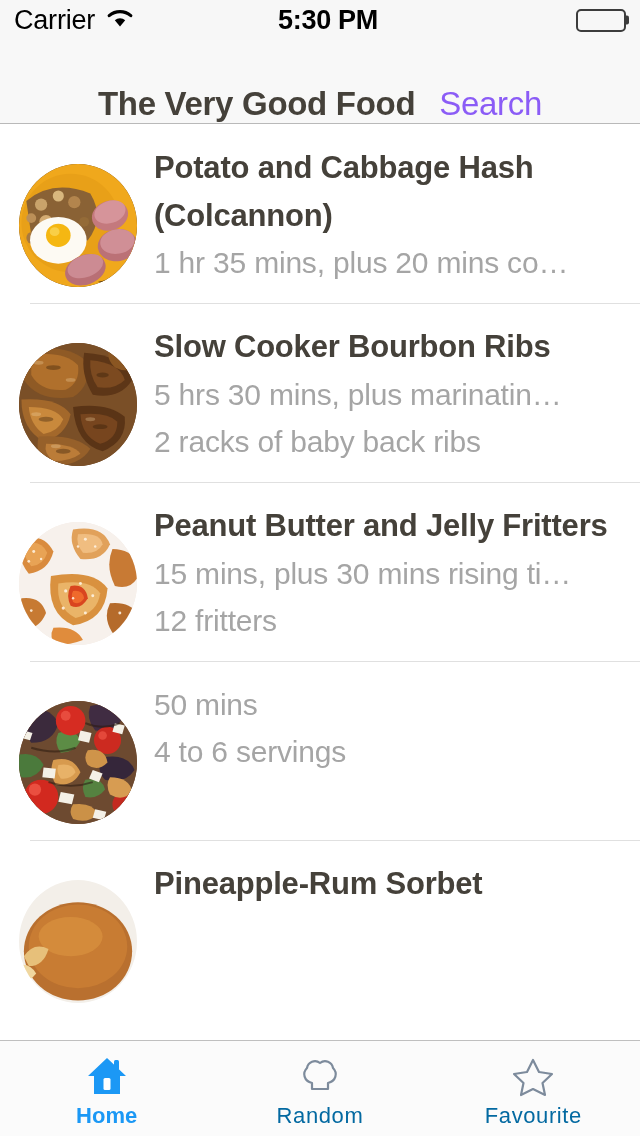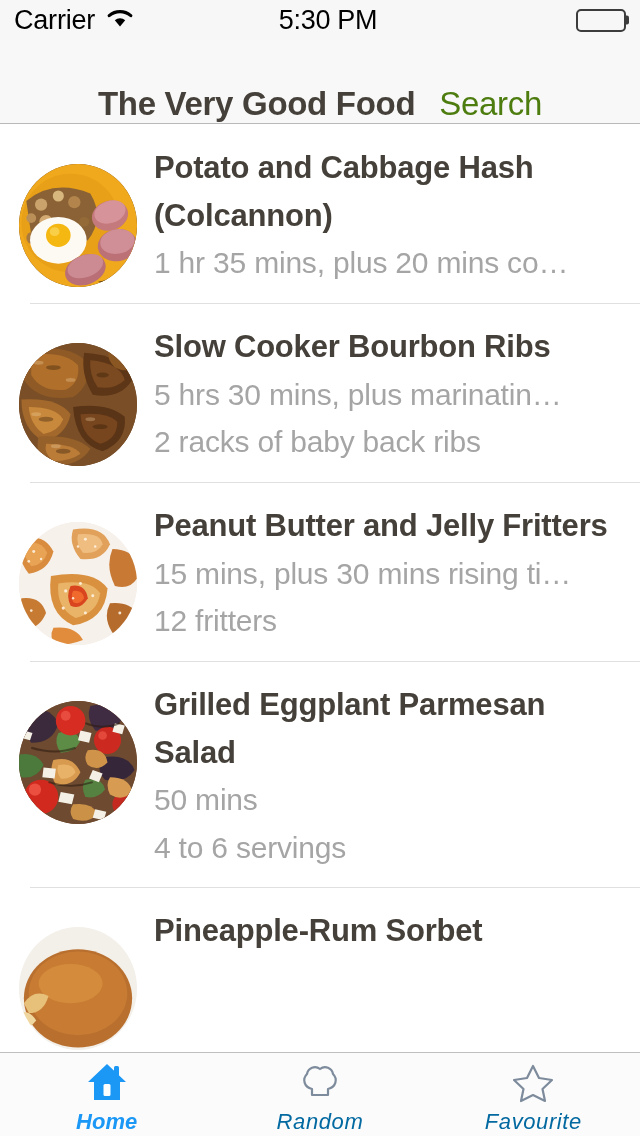--- a/index.html
+++ b/index.html
@@ -35,21 +35,21 @@
     font-size: 27px;
     color: #000;
     letter-spacing: -0.2px;
   }
   .wifi-icon { display:block; }
   .status-time {
     position: absolute;
     left: 16px; right: 0;
     text-align: center;
     font-size: 27px;
-    font-weight: normal;
+    font-weight: bold;
     color: #000;
     letter-spacing: -0.3px;
     pointer-events: none;
   }
   .status-right {
     margin-left: auto;
     display: flex;
     align-items: center;
   }
   .battery {
@@ -95,21 +95,21 @@
     gap: 24px;
   }
   .nav-title {
     font-size: 33px;
     font-weight: bold;
     color: #45413a;
     letter-spacing: -0.3px;
   }
   .nav-action {
     font-size: 33px;
-    color: #4d7c0f;
+    color: #8b5cf6;
     letter-spacing: -0.3px;
     cursor: pointer;
   }
 
   
   .list {
     background: #ffffff;
     height: 1012px;
     overflow: hidden;
     position: relative;
@@ -169,26 +169,25 @@
     margin: 0;
     white-space: nowrap;
     overflow: hidden;
     text-overflow: ellipsis;
   }
 
   
   .tab-bar {
     position: absolute;
     left: 0; right: 0; bottom: 0;
-    height: 84px;
+    height: 96px;
     background: #fbfbfb;
     border-top: 1px solid #bfbfbf;
     display: flex;
     box-sizing: border-box;
-    font-style: italic;
   }
   .tab {
     flex: 1 1 0;
     display: flex;
     flex-direction: column;
     align-items: center;
     justify-content: center;
     gap: 4px;
     cursor: pointer;
     padding-top: 4px;
@@ -394,21 +393,20 @@
           </g>
           <g stroke="#2a1a10" stroke-width="1.6" fill="none" opacity="0.55">
             <path d="M12 38 Q32 44 48 38"></path>
               <path d="M56 18 Q70 24 84 18"></path>
               <path d="M26 66 Q44 72 62 66"></path>
           </g>
         </svg>
       </div>
     </div>
     <div class="row-text">
-      <p class="recipe-title">Grilled Eggplant Parmesan Salad</p>
       <p class="recipe-meta">50 mins</p>
       <p class="recipe-meta">4 to 6 servings</p>
     </div>
   </div>
 
   <div class="row">
     <div class="thumb-wrap">
       <div class="thumb">
         <svg viewBox="0 0 100 100" preserveAspectRatio="xMidYMid slice">
           <rect width="100" height="100" fill="#f3efe9"></rect>

